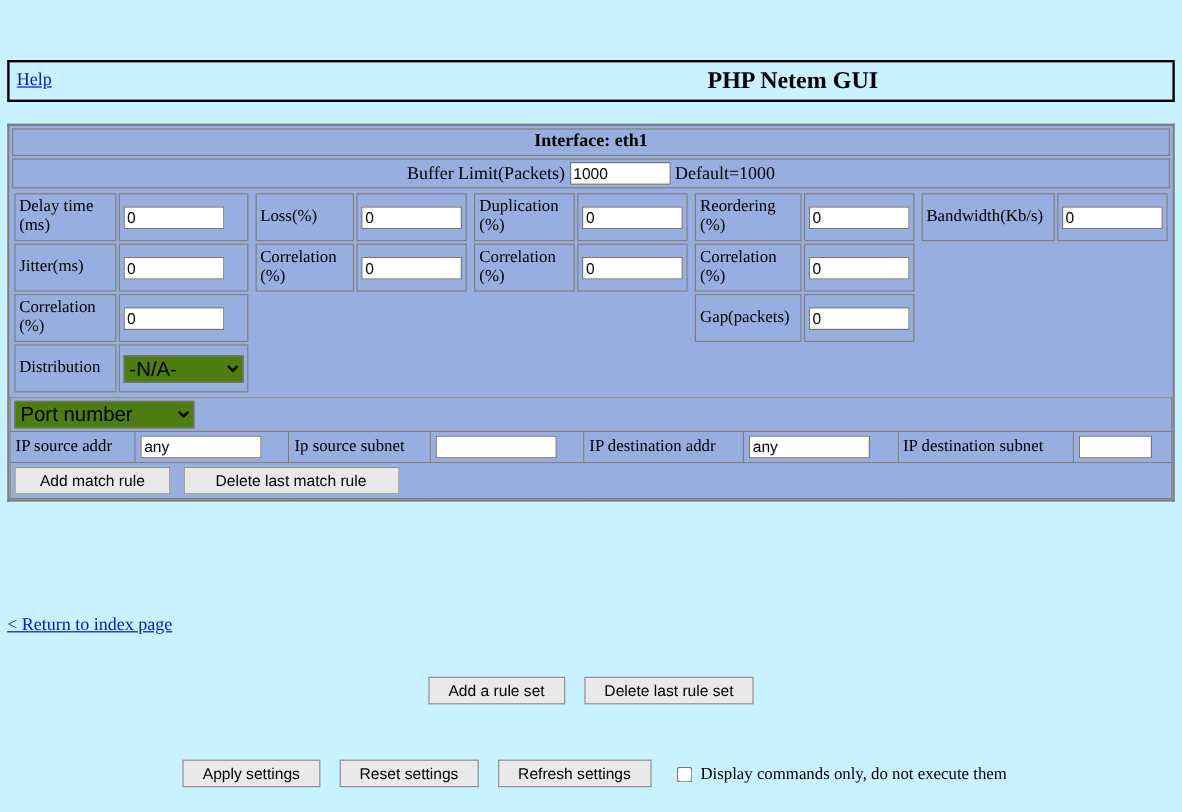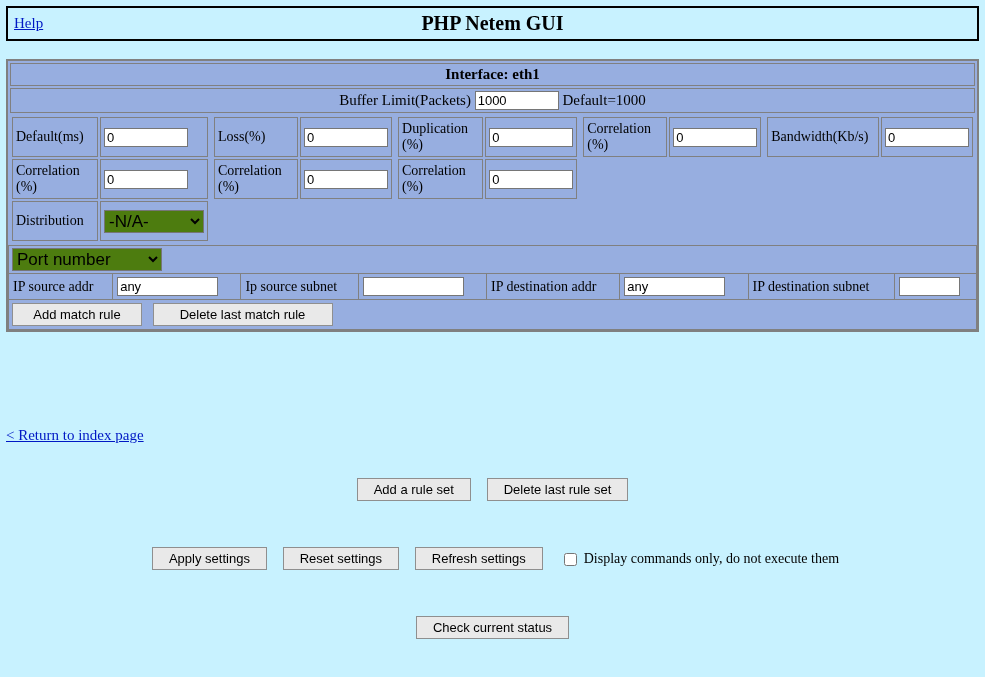--- a/index.html
+++ b/index.html
@@ -9,27 +9,28 @@
     font-family: "Times New Roman", serif;
     font-size: 15px;
     color: #000;
     width: 985px;
     box-sizing: border-box;
   }
   .outer-box {
     border: 2px solid #000;
     background: #c8f2ff;
     padding: 4px 6px;
+    margin-top: 44px;
   }
   .header-row {
     display: flex;
     align-items: center;
   }
   .header-row .left  { width: 25%; text-align: left; }
-  .header-row .mid   { width: 50%; text-align: center; font-weight: bold; font-size: 20px;}
+  .header-row .mid   { width: 50%; text-align: right; font-weight: bold; font-size: 20px;}
   .header-row .right { width: 25%; text-align: right; font-size: 13px;}
   a { color: #0018c4; text-decoration: underline; }
 
   
   .iface-outer {
     border: 2px solid #808080;
     border-collapse: collapse;
     width: 100%;
     margin-top: 18px;
   }
@@ -132,22 +133,26 @@
           <span>Buffer Limit(Packets)</span>
           <input type="text" value="1000" style="">
           <span>Default=1000</span>
         </td>
       </tr>
       <tr>
 
         <td style="padding:0; border:0;">
           <table class="param-table">
             <tbody>
-            <tr>
-              <td class="lbl">Default(ms)</td>
+                      <tr>
+              <td class="lbl">Delay time (ms)</td>
+              <td><input type="text" value="0" style=""></td>
+            </tr>
+            <tr>
+              <td class="lbl">Jitter(ms)</td>
               <td><input type="text" value="0" style=""></td>
             </tr>
             <tr>
               <td class="lbl">Correlation (%)</td>
               <td><input type="text" value="0" style=""></td>
             </tr>
             <tr>
               <td class="lbl">Distribution</td>
               <td>
                 <select style="width:100px">
@@ -185,22 +190,30 @@
               <td class="lbl">Correlation (%)</td>
               <td><input type="text" value="0" style=""></td>
             </tr>
           </tbody>
                   </table>
         </td>
 
         <td style="padding:0; border:0; vertical-align:top;">
           <table class="param-table">
             <tbody>
-            <tr>
-              <td class="lbl">Correlation (%)</td>
+                      <tr>
+              <td class="lbl">Reordering (%)</td>
+              <td><input type="text" value="0" style=""></td>
+            </tr>
+            <tr>
+              <td class="lbl">Correlation (%)</td>
+              <td><input type="text" value="0" style=""></td>
+            </tr>
+            <tr>
+              <td class="lbl">Gap(packets)</td>
               <td><input type="text" value="0" style=""></td>
             </tr>
           </tbody>
                   </table>
         </td>
 
         <td style="padding:0; border:0; vertical-align:top;">
           <table class="param-table">
             <tbody>
                       <tr>

